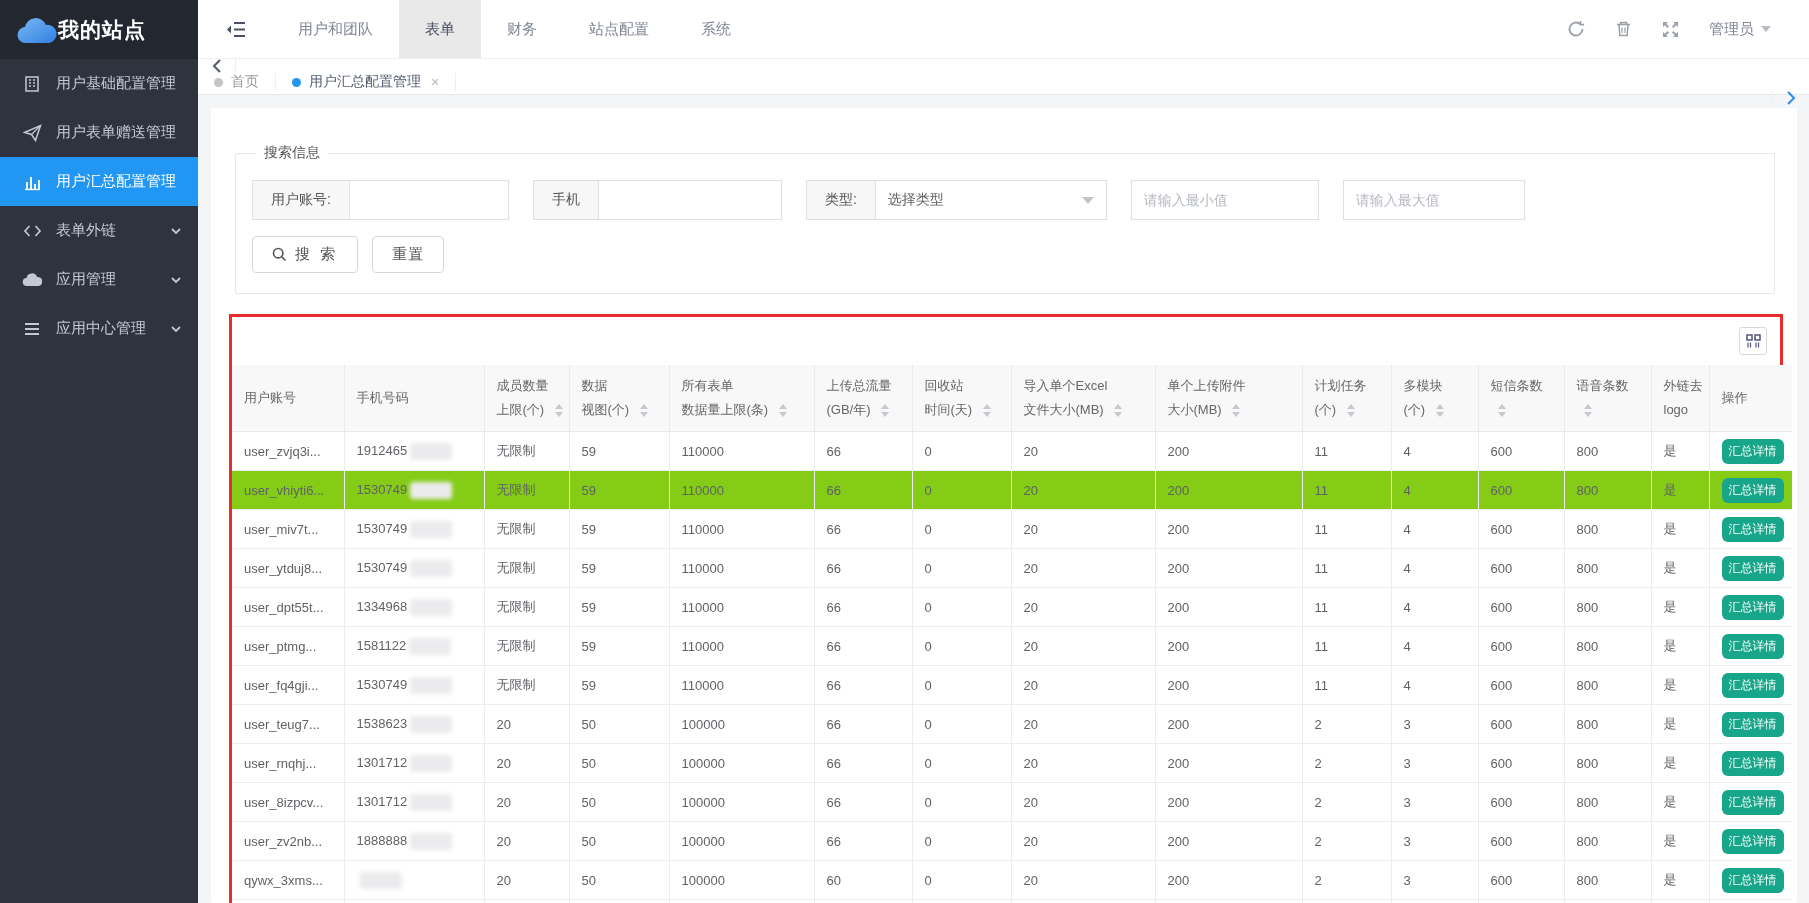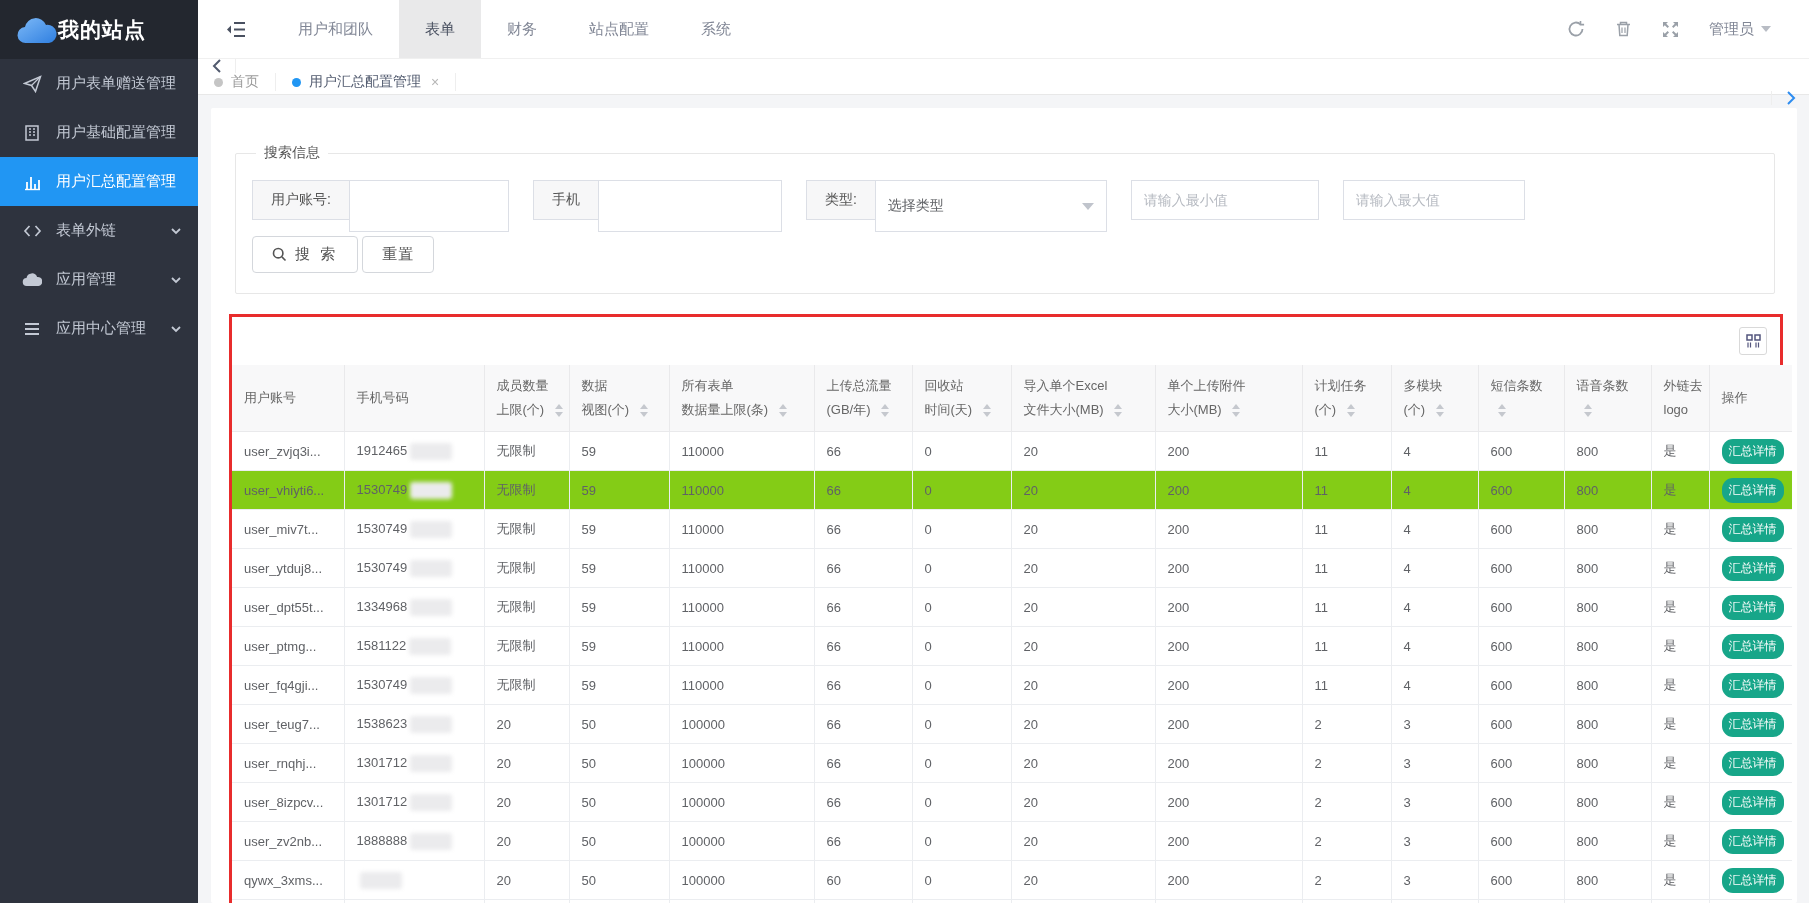--- a/index.html
+++ b/index.html
@@ -42,45 +42,45 @@
 
   .content { flex:1; padding:13px 12px 0 13px; overflow:hidden; }
   .card { background:#fff; height:100%; border-radius:2px; padding-top:24px; }
 
   
   fieldset.search { margin:12px 22px 0 24px; border:1px solid #e7e7e7; border-radius:2px; padding:18px 14px 20px 16px; }
   fieldset.search legend { font-size:14px; color:#555; padding:0 8px; margin-left:4px; }
   .search-row { display:flex; gap:24px; align-items:center; }
   .igroup { display:flex; height:40px; }
   .igroup .ilabel { background:#f7f7f8; border:1px solid #dcdfe6; border-right:none; display:flex; align-items:center; justify-content:center; padding:0 18px; font-size:14px; color:#555; white-space:nowrap; }
-  .igroup input, .igroup .iselect { border:1px solid #dcdfe6; height:52px; font-size:14px; color:#606266; padding:18px 12px; outline:none; background:#fff; }
+  .igroup input, .igroup .iselect { border:1px solid #dcdfe6; height:40px; font-size:14px; color:#606266; padding:18px 12px; outline:none; background:#fff; }
   .solo input { border:1px solid #dcdfe6; height:40px; font-size:14px; padding:0 12px; color:#606266; outline:none; }
   .solo input::placeholder, .igroup input::placeholder { color:#b6bac1; }
   .iselect { display:flex; align-items:center; justify-content:space-between; cursor:pointer; color:#757a82; }
   .iselect .sel-caret { width:0; height:0; border-left:6px solid transparent; border-right:6px solid transparent; border-top:7px solid #c0c4cc; }
-  .btn-row { margin-top:16px; display:flex; gap:4px; }
+  .btn-row { margin-top:16px; display:flex; gap:14px; }
   .btn { display:inline-flex; align-items:center; justify-content:center; gap:8px; height:37px; padding:0 19px; background:#fff; border:1px solid #d4d7dc; border-radius:4px; font-size:15px; color:#555; cursor:pointer; letter-spacing:3px; }
 
   
   .table-region { margin:20px 14px 0 18px; border:3px solid #e82c2c; background:#fff; position:relative; }
   .table-toolbar { height:48px; position:relative; }
   .col-settings-btn { position:absolute; right:13px; top:10px; width:28px; height:28px; border:1px solid #d9d9d9; border-radius:3px; background:#fff; display:flex; align-items:center; justify-content:center; cursor:pointer; }
   table.grid { width:100%; border-collapse:collapse; table-layout:fixed; font-size:13px; }
   .grid th { background:#f8f8f9; color:#666; font-weight:400; text-align:left; padding:9px 4px 9px 12px; border:1px solid #e9e9eb; line-height:1.85; vertical-align:middle; }
   .grid td { height:39px; padding:0 4px 0 12px; color:#606266; border:1px solid #ebedf0; background:#fff; white-space:nowrap; overflow:hidden; }
   .grid th:first-child, .grid td:first-child { border-left:none; }
   .grid th:last-child, .grid td:last-child { border-right:none; }
   .grid thead th { border-top:none; }
   .grid tr.hl td { background:#84cc16; }
   .sort-caret { display:inline-block; vertical-align:middle; margin-left:7px; }
   .sort-caret i { display:block; width:0; height:0; border-left:4px solid transparent; border-right:4px solid transparent; }
   .sort-caret .up { border-bottom:5px solid #c5c8ce; margin-bottom:3px; }
   .sort-caret .down { border-top:5px solid #c5c8ce; }
   .phone-blur { display:inline-block; width:42px; height:17px; margin-left:3px; vertical-align:middle; background:#ebebed; border-radius:3px; filter:blur(2px); }
-  .action-btn { background:#17a689; color:#fff; border:none; border-radius:11px; font-size:12px; padding:4px 7px; cursor:pointer; white-space:nowrap; }
+  .action-btn { background:#17a689; color:#fff; border:none; border-radius:6px; font-size:12px; padding:4px 7px; cursor:pointer; white-space:nowrap; }
 </style>
 </head>
 <body>
 
 <aside class="sidebar">
   <div class="logo">
     <span style="display:flex;">
       <svg width="42" height="30" viewBox="0 0 42 30">
         <defs>
             <linearGradient id="cg" x1="0" y1="0" x2="1" y2="1">
@@ -89,35 +89,35 @@
         </linearGradient>
           </defs>
         <path d="M10 28 a8 8 0 0 1 -1 -16 a11 11 0 0 1 21 -2 a8.5 8.5 0 0 1 3 18 z" fill="url(#cg)"></path>
       </svg>
     </span>
     <span class="logo-title">我的站点</span>
   </div>
   <nav id="side-menu">
       <div class="menu-item">
         <span class="mi-icon">
+          <svg width="18" height="18" viewBox="0 0 18 18" stroke-width="1.5">
+            <rect x="3" y="2" width="12" height="14"></rect>
+            <path d="M6 5h2M10 5h2M6 8h2M10 8h2M6 11h2M10 11h2" stroke-width="1.3"></path>
+          </svg>
+        </span>
+        <span class="mi-label">用户基础配置管理</span>
+      </div>
+      <div class="menu-item">
+        <span class="mi-icon">
           <svg width="19" height="18" viewBox="0 0 19 18" stroke-width="1.5">
             <path d="M1.5 8.5L17.5 1.5L12.5 16.5L8.5 10.5L1.5 8.5Z"></path>
             <path d="M8.5 10.5L17.5 1.5" stroke-width="1.2"></path>
           </svg>
         </span>
         <span class="mi-label">用户表单赠送管理</span>
-      </div>
-      <div class="menu-item">
-        <span class="mi-icon">
-          <svg width="18" height="18" viewBox="0 0 18 18" stroke-width="1.5">
-            <rect x="3" y="2" width="12" height="14"></rect>
-            <path d="M6 5h2M10 5h2M6 8h2M10 8h2M6 11h2M10 11h2" stroke-width="1.3"></path>
-          </svg>
-        </span>
-        <span class="mi-label">用户基础配置管理</span>
       </div>
       <div class="menu-item active">
         <span class="mi-icon">
           <svg width="18" height="18" viewBox="0 0 18 18" stroke-width="1.8">
             <path d="M4 16V9M8 16V4M12 16v-5M16 16V7"></path>
             <path d="M2 16.5h15" stroke-width="1.4"></path>
           </svg>
         </span>
         <span class="mi-label">用户汇总配置管理</span>
       </div>

